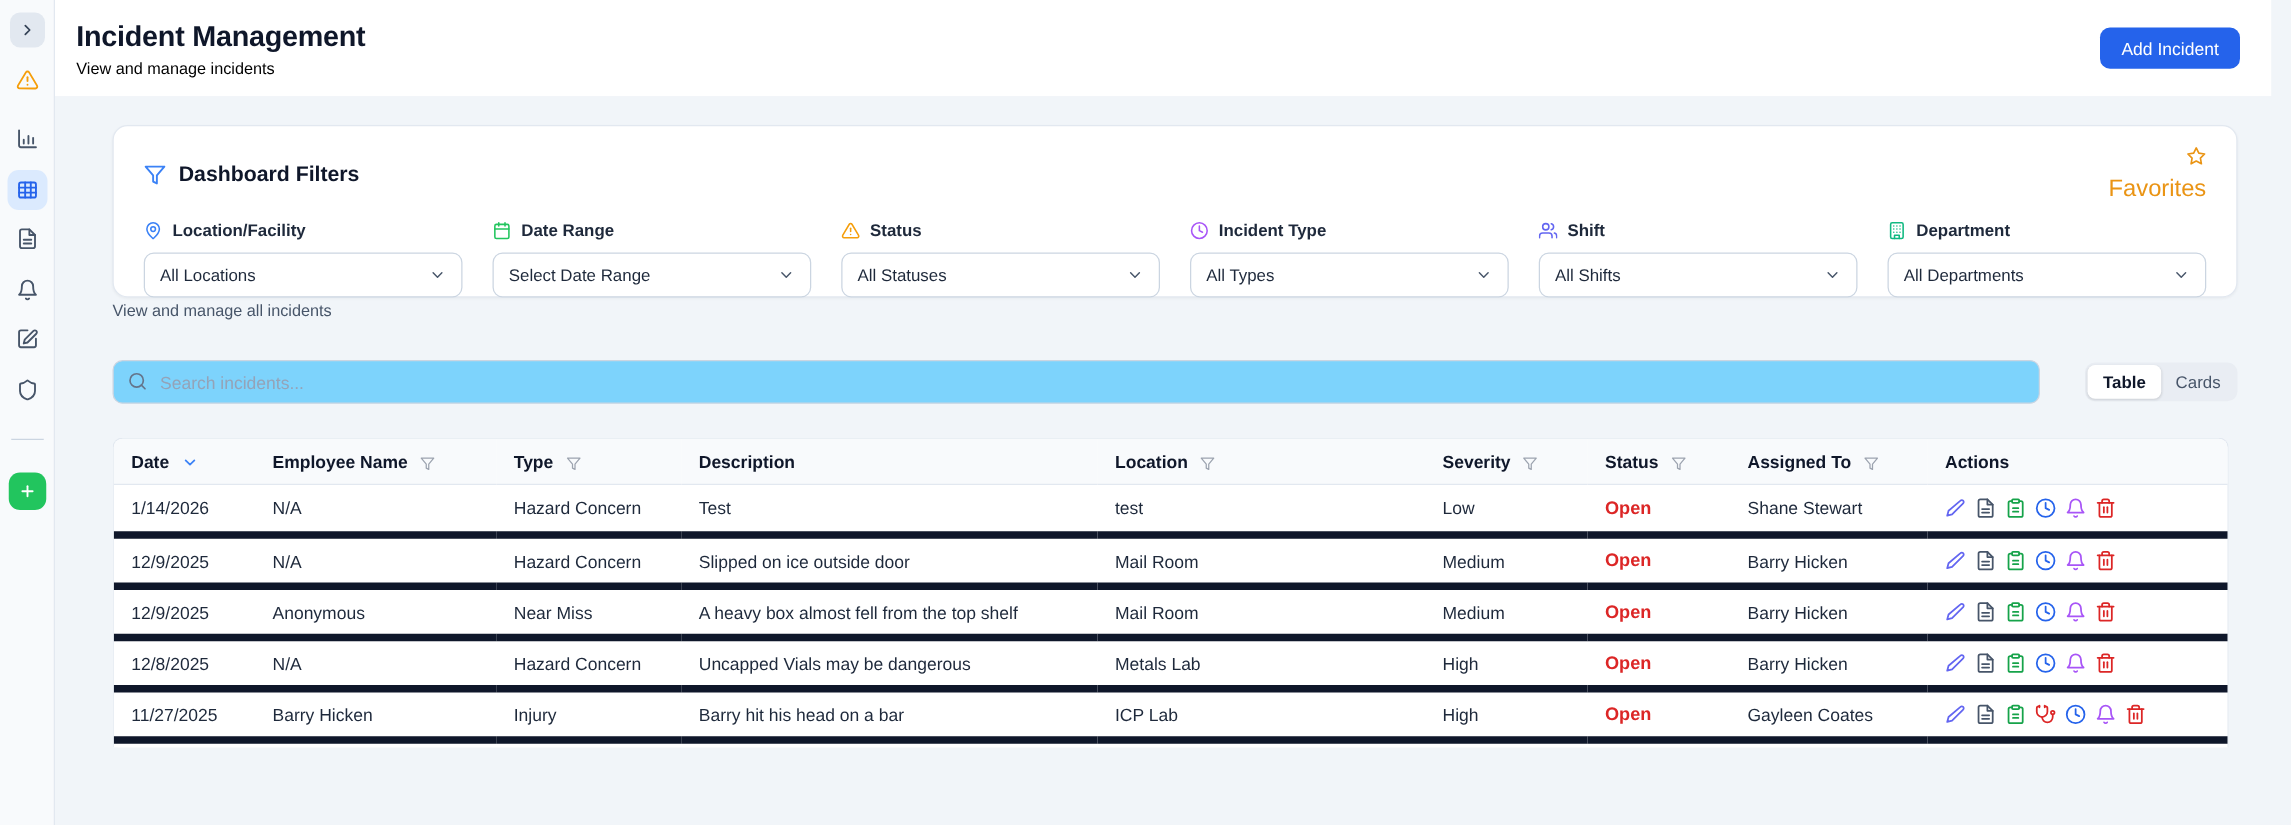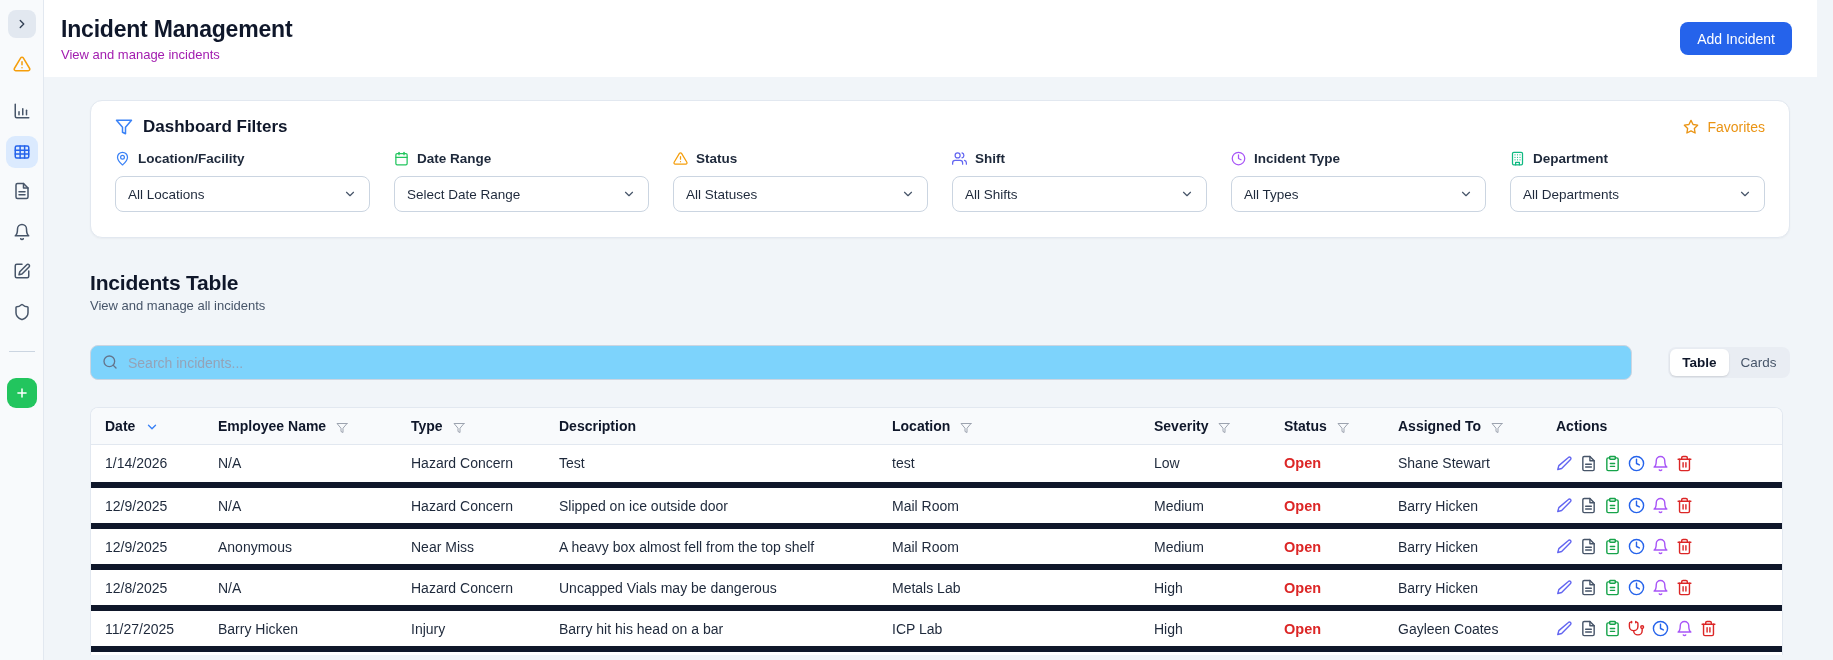--- a/index.html
+++ b/index.html
@@ -13,33 +13,33 @@
   .sb-icon { width:18px; height:18px; color:#475569; }
   .sb-warn { color:#f59e0b; }
   .sb-active { top:136px; width:32px; height:32px; border-radius:9px; background:#dbeafe; color:#2563eb; }
   .sb-active .sb-icon { color:#2563eb; }
   .sb-divider { position:absolute; left:9px; top:351px; width:26px; height:0; border-top:1px solid #cbd5e1; }
   .plus-btn { top:378px; width:30px; height:30px; border-radius:9px; background:#22c55e; color:#fff; }
 
   
   .header { position:absolute; left:28px; top:0; width:1789px; height:77px; background:#ffffff; display:flex; align-items:center; justify-content:space-between; padding:0 25px 0 33px; }
   .page-title { font-size:23px; font-weight:700; color:#0f172a; letter-spacing:-0.2px; }
-  .page-subtitle { font-size:13px; color:#a21caf; margin-top:4px; }
+  .page-subtitle { font-size:13px; color:#000000; margin-top:4px; }
   .add-btn { background:#2563eb; color:#fff; border:none; border-radius:8px; height:33px; padding:0 17px; font-size:14px; font-family:inherit; cursor:pointer; }
 
   
   .main { position:absolute; left:44px; top:77px; width:1789px; height:583px; background:#f1f5f9; padding:23px 43px 0 46px; }
 
   
   .filters-card { width:1700px; height:138px; background:#fff; border:1px solid #e2e8f0; border-radius:12px; box-shadow:0 1px 2px rgba(0,0,0,0.04); }
   .filters-head { display:flex; align-items:center; justify-content:space-between; padding:16px 24px 0 24px; }
   .filters-title-wrap { display:flex; align-items:center; gap:10px; }
   .funnel-blue { width:18px; height:18px; color:#3b82f6; }
   .filters-title { font-size:17px; font-weight:700; color:#0f172a; }
-  .favorites { display:flex; align-items:flex-end; gap:8px; color:#ea9414; font-size:14px; cursor:pointer; }
+  .favorites { display:flex; align-items:flex-end; gap:8px; color:#ea9414; font-size:19px; cursor:pointer;flex-direction:column; }
   .fav-star { width:16px; height:16px; }
   .filters-grid { display:grid; grid-template-columns:repeat(6,1fr); gap:24px; padding:14px 24px 0 24px; }
   .f-label { display:flex; align-items:center; gap:8px; font-size:13.5px; font-weight:700; color:#1e293b; }
   .f-ic { width:15px; height:15px; }
   .ic-pin{color:#3b82f6} .ic-cal{color:#22c55e} .ic-warn{color:#f59e0b} .ic-pclock{color:#a855f7} .ic-users{color:#6366f1} .ic-bldg{color:#10b981}
   .f-select { margin-top:10px; height:36px; border:1px solid #cbd5e1; border-radius:8px; background:#fff; display:flex; align-items:center; justify-content:space-between; padding:0 12px; font-size:13.5px; color:#1e293b; cursor:pointer; }
   .f-select .chev { width:14px; height:14px; color:#475569; }
 
   
   .inc-title { margin-top:33px; font-size:21px; font-weight:700; color:#0f172a; letter-spacing:-0.2px; }
@@ -205,45 +205,45 @@
           </div>
         <div class="f-select">
             <span>All Statuses</span>
             <svg class="chev" viewBox="0 0 24 24" fill="none" stroke="currentColor" stroke-width="2" stroke-linecap="round" stroke-linejoin="round">
               <polyline points="6 9 12 15 18 9"></polyline>
             </svg>
           </div>
       </div>
       <div>
         <div class="f-label">
+            <svg class="f-ic ic-pclock" viewBox="0 0 24 24" fill="none" stroke="currentColor" stroke-width="2" stroke-linecap="round" stroke-linejoin="round">
+              <circle cx="12" cy="12" r="10"></circle>
+              <polyline points="12 6 12 12 16 14"></polyline>
+            </svg>
+            <span>Incident Type</span>
+          </div>
+        <div class="f-select">
+            <span>All Types</span>
+            <svg class="chev" viewBox="0 0 24 24" fill="none" stroke="currentColor" stroke-width="2" stroke-linecap="round" stroke-linejoin="round">
+              <polyline points="6 9 12 15 18 9"></polyline>
+            </svg>
+          </div>
+      </div>
+      <div>
+        <div class="f-label">
             <svg class="f-ic ic-users" viewBox="0 0 24 24" fill="none" stroke="currentColor" stroke-width="2" stroke-linecap="round" stroke-linejoin="round">
               <path d="M17 21v-2a4 4 0 0 0-4-4H5a4 4 0 0 0-4 4v2"></path>
               <circle cx="9" cy="7" r="4"></circle>
               <path d="M23 21v-2a4 4 0 0 0-3-3.87"></path>
               <path d="M16 3.13a4 4 0 0 1 0 7.75"></path>
             </svg>
             <span>Shift</span>
           </div>
         <div class="f-select">
             <span>All Shifts</span>
-            <svg class="chev" viewBox="0 0 24 24" fill="none" stroke="currentColor" stroke-width="2" stroke-linecap="round" stroke-linejoin="round">
-              <polyline points="6 9 12 15 18 9"></polyline>
-            </svg>
-          </div>
-      </div>
-      <div>
-        <div class="f-label">
-            <svg class="f-ic ic-pclock" viewBox="0 0 24 24" fill="none" stroke="currentColor" stroke-width="2" stroke-linecap="round" stroke-linejoin="round">
-              <circle cx="12" cy="12" r="10"></circle>
-              <polyline points="12 6 12 12 16 14"></polyline>
-            </svg>
-            <span>Incident Type</span>
-          </div>
-        <div class="f-select">
-            <span>All Types</span>
             <svg class="chev" viewBox="0 0 24 24" fill="none" stroke="currentColor" stroke-width="2" stroke-linecap="round" stroke-linejoin="round">
               <polyline points="6 9 12 15 18 9"></polyline>
             </svg>
           </div>
       </div>
       <div>
         <div class="f-label">
             <svg class="f-ic ic-bldg" viewBox="0 0 24 24" fill="none" stroke="currentColor" stroke-width="2" stroke-linecap="round" stroke-linejoin="round">
               <rect x="4" y="2" width="16" height="20" rx="2"></rect>
               <path d="M9 22v-4h6v4"></path>
@@ -262,21 +262,20 @@
         <div class="f-select">
             <span>All Departments</span>
             <svg class="chev" viewBox="0 0 24 24" fill="none" stroke="currentColor" stroke-width="2" stroke-linecap="round" stroke-linejoin="round">
               <polyline points="6 9 12 15 18 9"></polyline>
             </svg>
           </div>
       </div>
     </div>
   </div>
 
-  <div class="inc-title">Incidents Table</div>
   <div class="inc-subtitle">View and manage all incidents</div>
 
   <div class="search-row">
     <div class="search-wrap">
       <svg class="search-ic" viewBox="0 0 24 24" fill="none" stroke="currentColor" stroke-width="2" stroke-linecap="round" stroke-linejoin="round">
           <circle cx="11" cy="11" r="8"></circle>
           <line x1="21" y1="21" x2="16.65" y2="16.65"></line>
         </svg>
       <input class="search-input" type="text" placeholder="Search incidents..." style="">
     </div>

